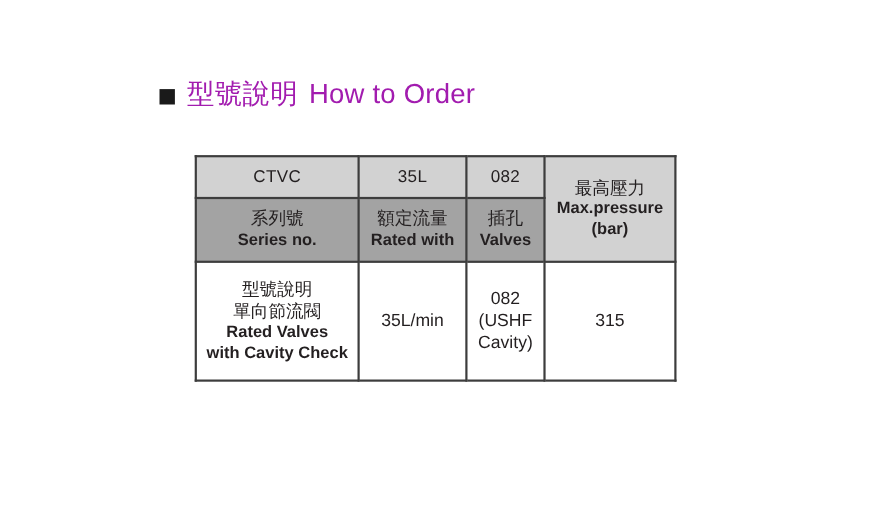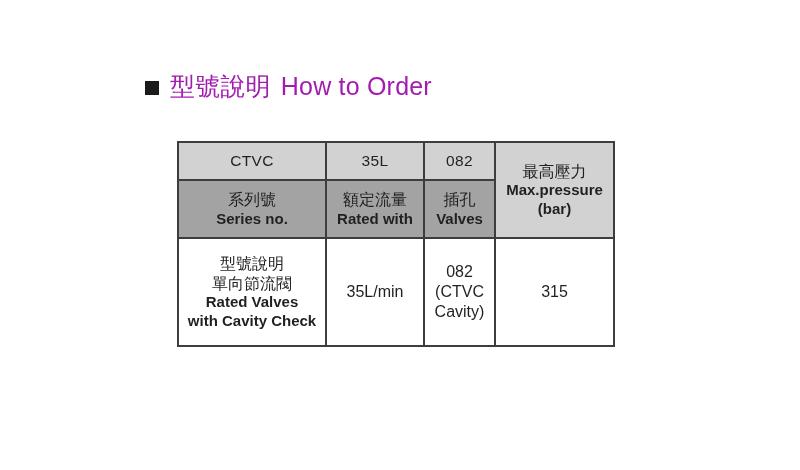--- a/index.html
+++ b/index.html
@@ -156,21 +156,21 @@
           <span class="cn-line">型號說明</span>
           <span class="cn-line">單向節流閥</span>
           <span class="en-line">Rated Valves</span>
           <span class="en-line">with Cavity Check</span>
         </td>
         <td class="body-cell">
           <span class="plain-line">35L/min</span>
         </td>
         <td class="body-cell">
           <span class="plain-line">082</span>
-          <span class="plain-line">(CTVC</span>
+          <span class="plain-line">(USHF</span>
           <span class="plain-line">Cavity)</span>
         </td>
         <td class="body-cell">
           <span class="plain-line">315</span>
         </td>
       </tr>
     </tbody>
   </table>
 </div>
 

